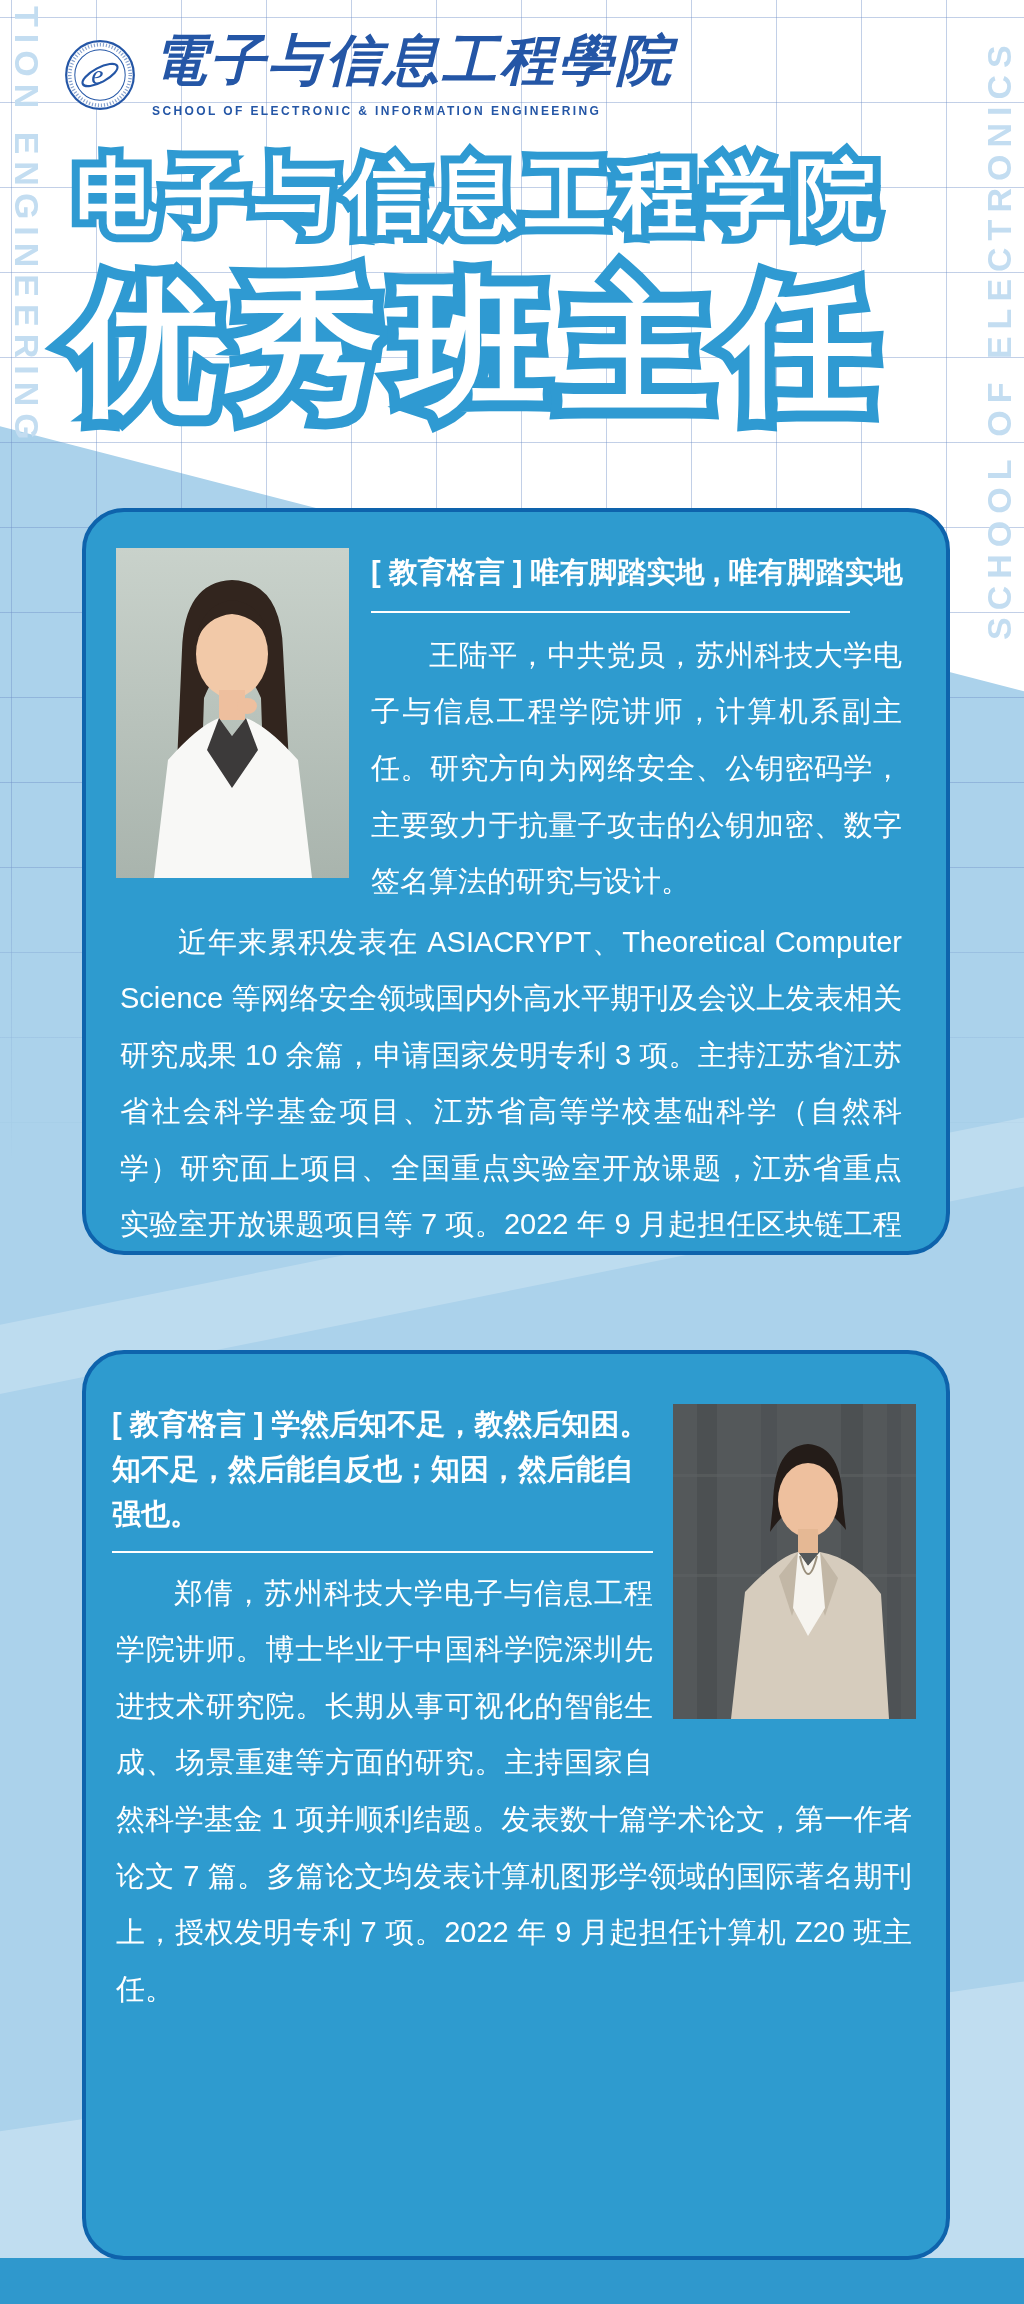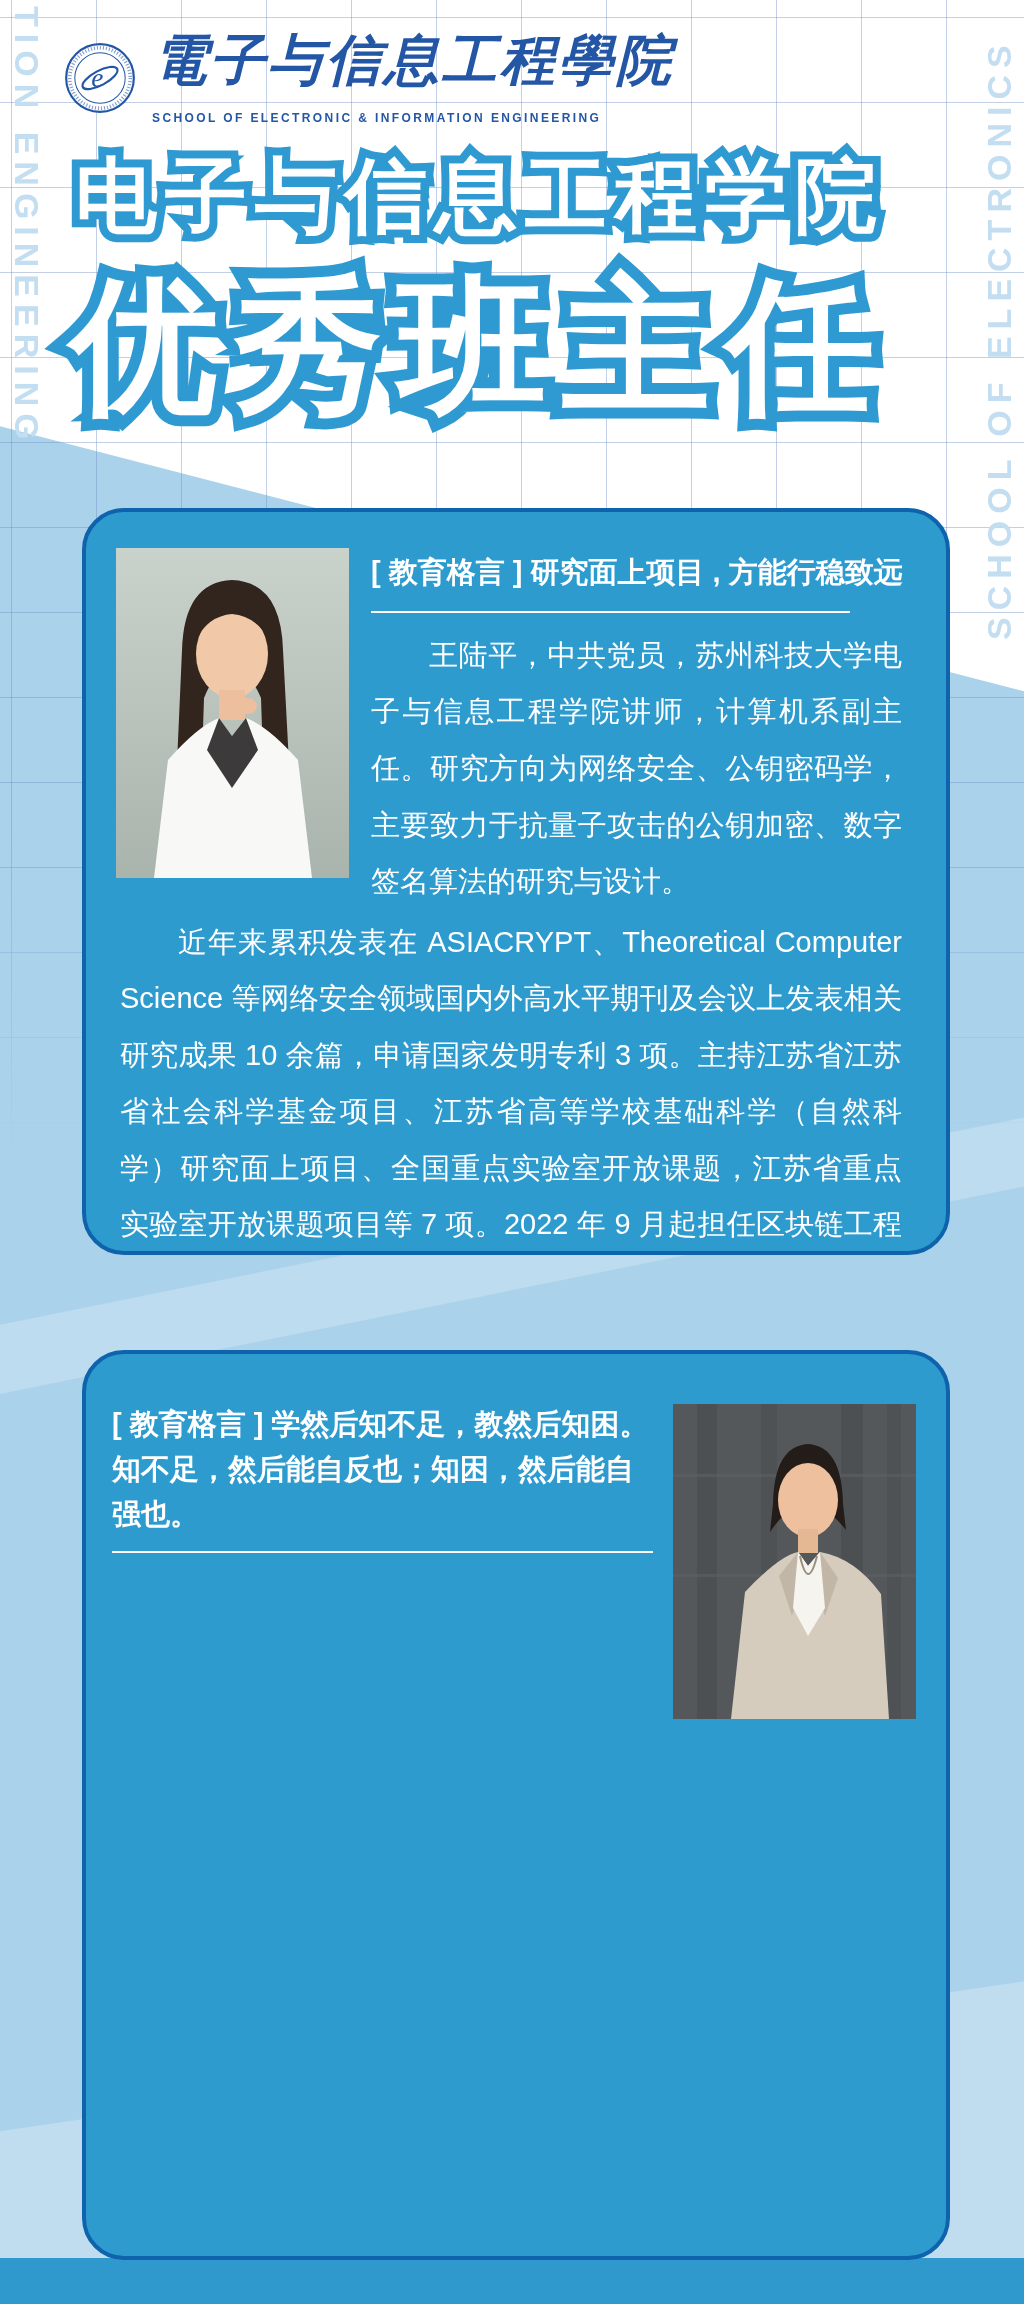--- a/index.html
+++ b/index.html
@@ -26,21 +26,21 @@
          color:#C3DDF1;z-index:2;}
   .side-left{position:absolute;top:6px;left:46px;transform-origin:0 0;transform:rotate(90deg);}
   .side-right{position:absolute;top:640px;left:980px;transform-origin:0 0;transform:rotate(-90deg);}
 
   
   .header{position:absolute;top:32px;left:64px;display:flex;align-items:center;gap:16px;z-index:3;}
   .logo{width:72px;height:72px;flex:0 0 auto;}
   .h-names{display:flex;flex-direction:column;}
   .h-zh{font-family:"Liberation Serif","DejaVu Serif",serif;font-style:italic;font-weight:bold;
         font-size:55px;letter-spacing:3px;color:#2456A6;line-height:1.05;}
-  .h-en{font-size:12px;font-weight:bold;letter-spacing:2.4px;color:#2456A6;margin-top:21px;}
+  .h-en{font-size:12px;font-weight:bold;letter-spacing:2.4px;color:#2456A6;margin-top:14px;}
 
   
   .title-line{position:absolute;left:0;width:960px;text-align:center;font-weight:900;z-index:3;
               white-space:nowrap;}
   .t1{top:142px;font-size:82px;letter-spacing:8px;}
   .t2{top:248px;font-size:148px;letter-spacing:16px;}
   .t-back{position:absolute;left:0;right:0;color:#2F9AD2;-webkit-text-stroke:16px #2F9AD2;
           text-shadow:5px 7px 0 rgba(47,154,210,.22);}
   .t2 .t-back{-webkit-text-stroke:22px #2F9AD2;}
   .t-front{position:relative;color:#ffffff;}
@@ -112,21 +112,21 @@
       <ellipse cx="116" cy="106" rx="36" ry="44" fill="#f2c9a8"></ellipse>
       <path d="M80 92 Q86 56 116 52 Q148 56 153 92 Q140 68 116 66 Q92 68 80 92 Z" fill="#32251e"></path>
       <rect x="103" y="142" width="26" height="30" fill="#eebf9e"></rect>
       <path d="M38 330 L52 212 Q82 178 103 170 L116 188 L130 170 Q152 178 182 212 L196 330 Z" fill="#f8f8f6"></path>
       <path d="M103 170 L116 188 L130 170 L142 202 L116 240 L91 202 Z" fill="#3c3a3a"></path>
       <path d="M150 330 Q162 262 142 236 Q129 224 122 238 Q117 252 130 263 Q146 278 138 330 Z" fill="#f8f8f6"></path>
       <ellipse cx="131" cy="158" rx="10" ry="8" fill="#eebf9e"></ellipse>
     </svg>
     <p class="quote">
       <span>[ 教育格言 ]</span>
-      <span>研究面上项目 , 方能行稳致远</span>
+      <span>唯有脚踏实地 , 唯有脚踏实地</span>
     </p>
     <hr class="sep">
     <div class="bio">
       <p>王陆平，中共党员，苏州科技大学电子与信息工程学院讲师，计算机系副主任。研究方向为网络安全、公钥密码学，主要致力于抗量子攻击的公钥加密、数字签名算法的研究与设计。</p>
       <p>近年来累积发表在 ASIACRYPT、Theoretical Computer Science 等网络安全领域国内外高水平期刊及会议上发表相关研究成果 10 余篇，申请国家发明专利 3 项。主持江苏省江苏省社会科学基金项目、江苏省高等学校基础科学（自然科学）研究面上项目、全国重点实验室开放课题，江苏省重点实验室开放课题项目等 7 项。2022 年 9 月起担任区块链工程 2211/2212 班班主任。</p>
     </div>
   </div>
 
   <div class="card card2">
     <svg class="photo photo2" viewBox="0 0 243 315" preserveAspectRatio="none">
@@ -144,20 +144,23 @@
       <path d="M125 148 L135 162 L119 212 L106 172 Z" fill="#c2b7a6"></path>
       <path d="M147 148 L135 162 L152 212 L165 174 Z" fill="#c2b7a6"></path>
       <path d="M125 148 L135 162 L147 148 L152 204 L135 232 L120 204 Z" fill="#f6f4ef"></path>
       <path d="M127 152 Q135 188 144 152" stroke="#9a8f7c" stroke-width="2" fill="none"></path>
     </svg>
     <p class="quote">
       <span>[ 教育格言 ]</span>
       <span>学然后知不足，教然后知困。知不足，然后能自反也；知困，然后能自强也。</span>
     </p>
     <hr class="sep">
+    <div class="bio">
+      <p>郑倩，苏州科技大学电子与信息工程学院讲师。博士毕业于中国科学院深圳先进技术研究院。长期从事可视化的智能生成、场景重建等方面的研究。主持国家自然科学基金 1 项并顺利结题。发表数十篇学术论文，第一作者论文 7 篇。多篇论文均发表计算机图形学领域的国际著名期刊上，授权发明专利 7 项。2022 年 9 月起担任计算机 Z20 班主任。</p>
+    </div>
   </div>
 
   <svg class="skyline" viewBox="0 0 760 160">
     <g fill="#ffffff">
       <rect x="55" y="42" width="22" height="118"></rect>
       <rect x="215" y="42" width="22" height="118"></rect>
       <path d="M48 60 Q146 30 244 60 L244 46 Q146 16 48 46 Z"></path>
       <path d="M84 160 L84 86 Q146 48 208 86 L208 160 L188 160 L188 98 Q146 68 104 98 L104 160 Z"></path>
       <rect x="40" y="150" width="212" height="4"></rect>
       <rect x="50" y="142" width="192" height="4"></rect>

